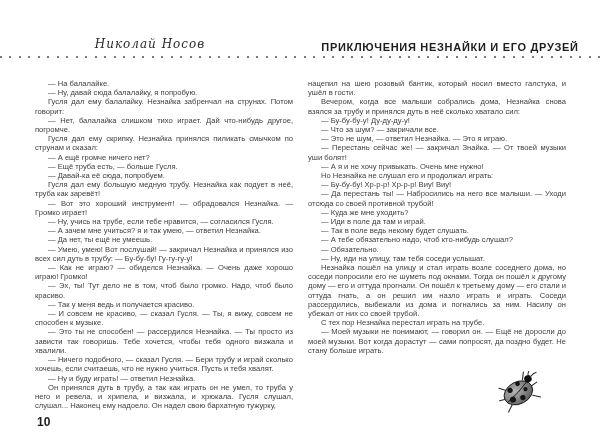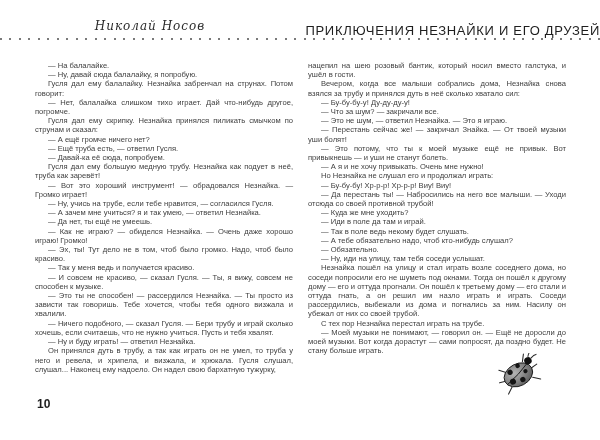--- a/index.html
+++ b/index.html
@@ -4,39 +4,39 @@
 <style>
   * { margin: 0; padding: 0; box-sizing: border-box; }
   html, body { width: 600px; height: 440px; }
   body {
     position: relative;
     background: #ffffff;
     font-family: "Liberation Sans", sans-serif;
     color: #3d3d3d;
     overflow: hidden;
   }
-  .spread { position: absolute; inset: 0; }
+  .spread { position: absolute; inset: 0; margin-top: 18px; }
 
   .header-left {
     position: absolute;
     left: 0; top: 19px; width: 300px;
     text-align: center;
     font-family: "DejaVu Serif", serif;
     font-style: italic;
     font-size: 12px;
     letter-spacing: 1px;
     color: #2b2b2b;
   }
   .header-right {
     position: absolute;
     left: 300px; top: 23px; width: 300px;
-    text-align: right;
+    text-align: center;
     font-family: "Liberation Sans", sans-serif;
-    font-weight: normal;
-    font-size: 13px;
+    font-weight: bold;
+    font-size: 11px;
     letter-spacing: 0.7px;
     color: #1e1e1e;
   }
   .dotted-rule {
     position: absolute;
     left: 0; right: 0; top: 38px;
     height: 1.7px;
     background: repeating-linear-gradient(to right,
       #7a7a7a 0 1.6px, transparent 1.6px 9.5px);
   }
@@ -83,45 +83,45 @@
 
   <div class="dotted-rule"></div>
 
   <div class="text-col text-col-left">
       <p>— На балалайке.</p>
       <p>— Ну, давай сюда балалайку, я попробую.</p>
       <p>Гусля дал ему балалайку. Незнайка забренчал на струнах. Потом говорит:</p>
       <p>— Нет, балалайка слишком тихо играет. Дай что-нибудь другое, погромче.</p>
       <p>Гусля дал ему скрипку. Незнайка принялся пиликать смычком по струнам и сказал:</p>
       <p>— А ещё громче ничего нет?</p>
-      <p>— Ещё труба есть, — ответил Гусля.</p>
+      <p>— Ещё труба есть, — больше Гусля.</p>
       <p>— Давай-ка её сюда, попробуем.</p>
       <p>Гусля дал ему большую медную трубу. Незнайка как подует в неё, труба как заревёт!</p>
       <p>— Вот это хороший инструмент! — обрадовался Незнайка. — Громко играет!</p>
       <p>— Ну, учись на трубе, если тебе нравится, — согласился Гусля.</p>
       <p>— А зачем мне учиться? я и так умею, — ответил Незнайка.</p>
       <p>— Да нет, ты ещё не умеешь.</p>
+      <p>— Умею, умею! Вот послушай! — закричал Незнайка и принялся изо всех сил дуть в трубу: — Бу-бу-бу! Гу-гу-гу-у!</p>
       <p>— Как не играю? — обиделся Незнайка. — Очень даже хорошо играю! Громко!</p>
       <p>— Эх, ты! Тут дело не в том, чтоб было громко. Надо, чтоб было красиво.</p>
       <p>— Так у меня ведь и получается красиво.</p>
       <p>— И совсем не красиво, — сказал Гусля. — Ты, я вижу, совсем не способен к музыке.</p>
       <p>— Это ты не способен! — рассердился Незнайка. — Ты просто из зависти так говоришь. Тебе хочется, чтобы тебя одного визжала и хвалили.</p>
       <p>— Ничего подобного, — сказал Гусля. — Бери трубу и играй сколько хочешь, если считаешь, что не нужно учиться. Пусть и тебя хвалят.</p>
       <p>— Ну и буду играть! — ответил Незнайка.</p>
       <p>Он принялся дуть в трубу, а так как играть он не умел, то труба у него и ревела, и хрипела, и визжала, и хрюкала. Гусля слушал, слушал... Наконец ему надоело. Он надел свою бархатную тужурку,</p>
     </div>
 
   <div class="text-col text-col-right">
       <p class="no-indent">нацепил на шею розовый бантик, который носил вместо галстука, и ушёл в гости.</p>
       <p>Вечером, когда все малыши собрались дома, Незнайка снова взялся за трубу и принялся дуть в неё сколько хватало сил:</p>
       <p>— Бу-бу-бу-у! Ду-ду-ду-у!</p>
       <p>— Что за шум? — закричали все.</p>
       <p>— Это не шум, — ответил Незнайка. — Это я играю.</p>
       <p>— Перестань сейчас же! — закричал Знайка. — От твоей музыки уши болят!</p>
-      <p>— Это потому, что ты к моей музыке ещё не привык. Вот привыкнешь — и уши не станут болеть.</p>
       <p>— А я и не хочу привыкать. Очень мне нужно!</p>
       <p>Но Незнайка не слушал его и продолжал играть:</p>
       <p>— Бу-бу-бу! Хр-р-р! Хр-р-р! Виу! Виу!</p>
       <p>— Да перестань ты! — Набросились на него все малыши. — Уходи отсюда со своей противной трубой!</p>
       <p>— Куда же мне уходить?</p>
       <p>— Иди в поле да там и играй.</p>
       <p>— Так в поле ведь некому будет слушать.</p>
       <p>— А тебе обязательно надо, чтоб кто-нибудь слушал?</p>
       <p>— Обязательно.</p>
       <p>— Ну, иди на улицу, там тебя соседи услышат.</p>

